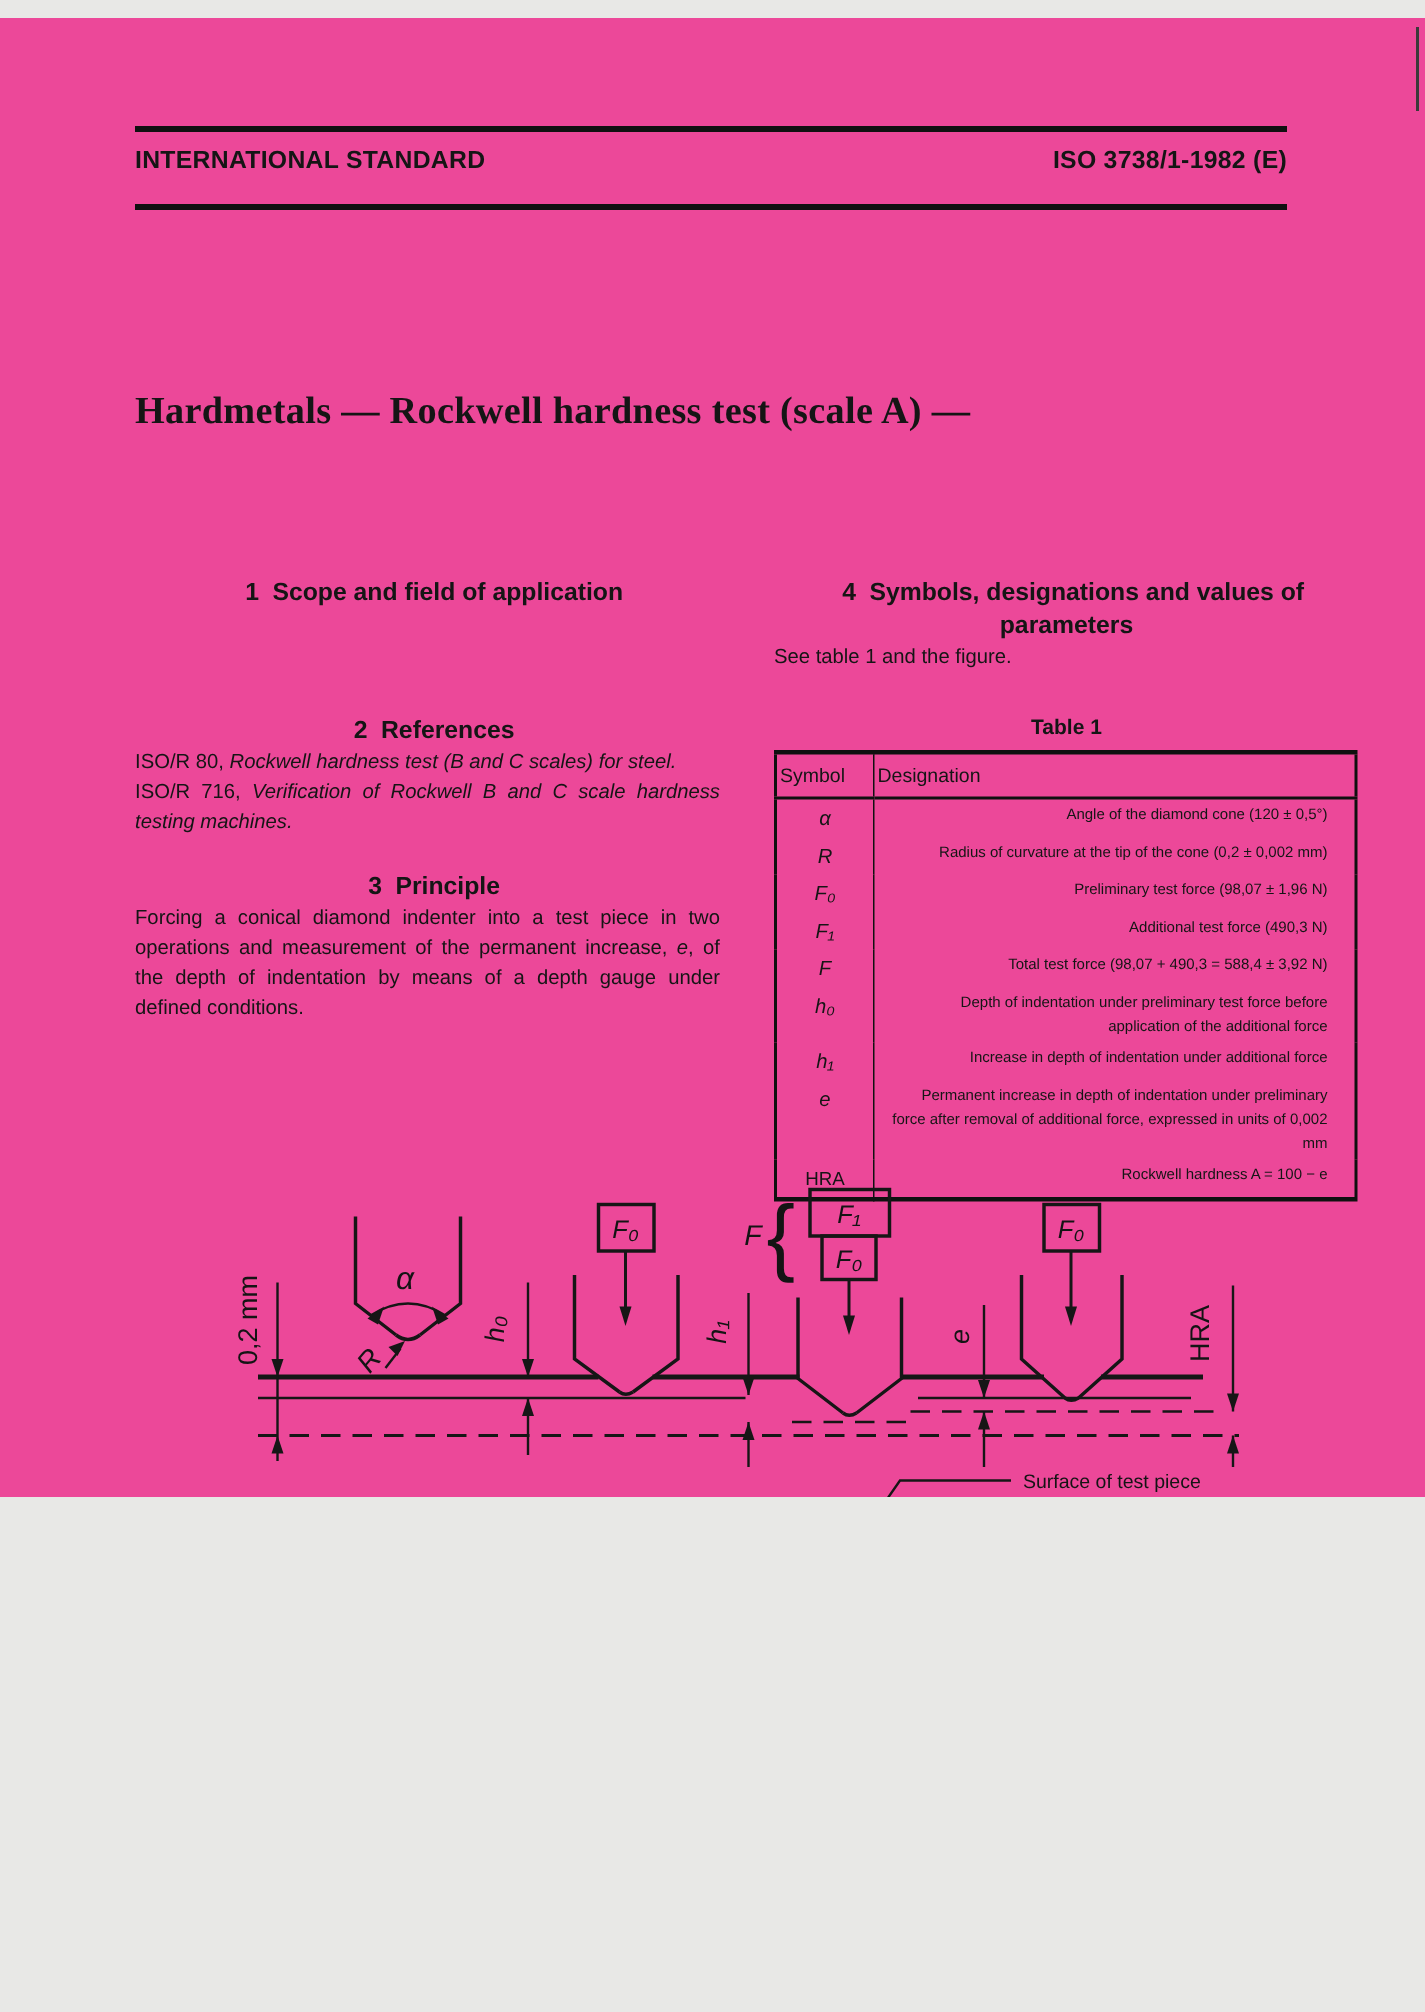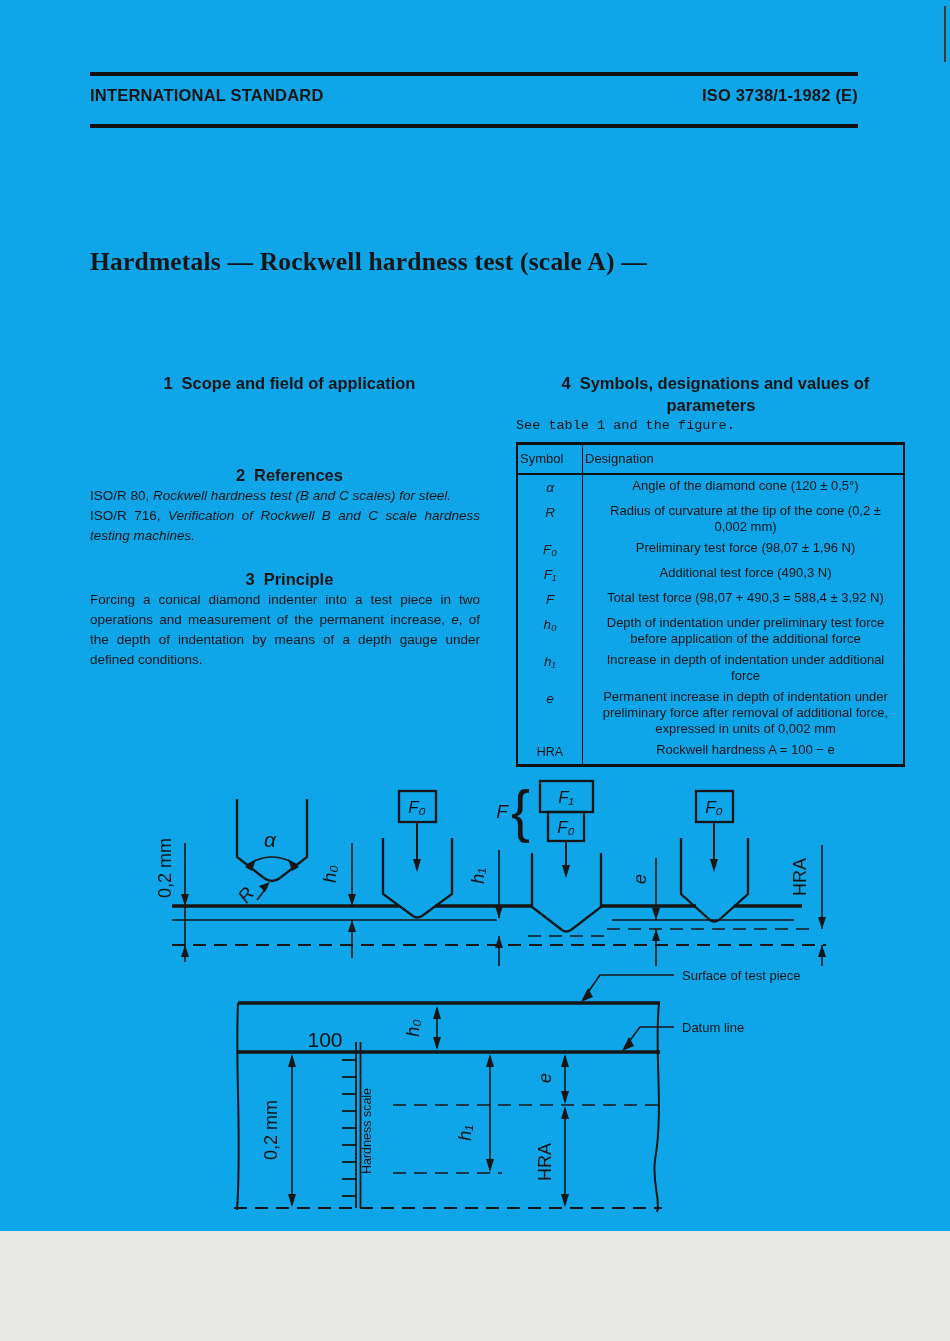--- a/index.html
+++ b/index.html
@@ -1,43 +1,43 @@
 <!DOCTYPE html>
 <html><head>
 <meta charset="utf-8">
 <style>
   html,body { margin:0; padding:0; background:#e8e8e6; }
   .page {
-    position:relative; width:950px; height:1231px; margin:0 auto;
-    background:#0ea5e9; color:#151515; overflow:hidden;
+    position:relative; width:950px; height:986px; margin:12px auto;
+    background:#ec4899; color:#151515; overflow:hidden;
     font-family:"Liberation Sans", "DejaVu Sans", sans-serif;
   }
   .rule { position:absolute; left:90px; width:768px; height:4px; background:#101010; }
   .hdr { position:absolute; left:90px; top:86px; width:768px; display:flex;
          justify-content:space-between; font-weight:bold; font-size:16.5px; letter-spacing:.2px; }
   .doc-title { position:absolute; left:90px; top:245px; width:800px;
                font-size:25.5px; font-weight:bold; line-height:34px; letter-spacing:.2px;font-family:Liberation Serif, serif; }
   .col { position:absolute; top:372px; width:390px; font-size:13.5px; line-height:20px;
          text-align:justify; }
   .col-left { left:90px; } .col-right { left:516px; }
   .h { font-size:16.5px; font-weight:bold; line-height:22px; text-align:center; }
   .hnum { display:inline-block; min-width:27px; }
   .col p { margin:0; }
   .it { font-style:italic; }
   .mt15 { margin-top:15px; } .mt16 { margin-top:16px; } .mt70 { margin-top:70px; }
-  .mt22 { margin-top:22px; } .mt12 { margin-top:12px; } .mt8 { margin-top:8px;font-family:Liberation Mono, monospace; }
+  .mt22 { margin-top:22px; } .mt12 { margin-top:12px; } .mt8 { margin-top:8px; }
   .tcap { text-align:center; font-weight:bold; font-size:14px; margin-top:26px; }
   table.t1 { border-collapse:collapse; width:389px; margin-top:6px; border:2.5px solid #101010;
              border-top-width:3px; border-bottom-width:3px; }
   .t1 th { font-size:13px; font-weight:normal; padding:4px 2px; border-bottom:2px solid #101010; }
   .t1 th.symc { border-right:1.6px solid #101010; width:60px; }
   .t1 td.sym { width:60px; text-align:center; font-style:italic; font-size:13.5px;
                vertical-align:top; padding:3px 2px 2px 2px; border-right:1.6px solid #101010; }
   .t1 td.sym.up { font-style:normal; font-size:12.5px; }
-  .t1 td.des { font-size:13px; line-height:16px; padding:3px 4px 2px 9px; text-align:center;
+  .t1 td.des { font-size:10px; line-height:16px; padding:3px 18px 2px 9px; text-align:right;
                vertical-align:top; }
   .pagenum { position:absolute; right:42px; top:1266px; font-size:17px; font-weight:bold; }
   .artifact { position:absolute; left:944px; top:6px; width:2px; height:56px; background:#3a3a3a; }
   svg.fig { position:absolute; left:0; top:760px; }
   svg.fig text { font-family:"Liberation Sans","DejaVu Sans",sans-serif; fill:#141414; }
   .ln { stroke:#161616; stroke-width:1.6; fill:none; }
   .thick { stroke-width:3.4; }
   .med  { stroke-width:2.3; }
   .dash { stroke-dasharray:13 8; }
   .ah { fill:#161616; stroke:none; }
@@ -76,20 +76,21 @@
     </div>
     <p class="mt12"><span>Forcing a conical diamond indenter into a test piece in two operations and measurement of the permanent increase, </span><span class="it">e</span><span>, of the depth of indentation by means of a depth gauge under defined conditions.</span></p>
   </div>
 
   <div class="col col-right">
     <div class="h">
       <span class="hnum">4</span><span>Symbols, designations and values of parameters</span>
     </div>
     <p class="mt8">See table 1 and the figure.</p>
 
+    <div class="tcap">Table 1</div>
 
     <table class="t1">
       <thead>
         <tr>
           <th class="symc">Symbol</th>
           <th>Designation</th>
         </tr>
       </thead>
       <tbody>
         <tr>

